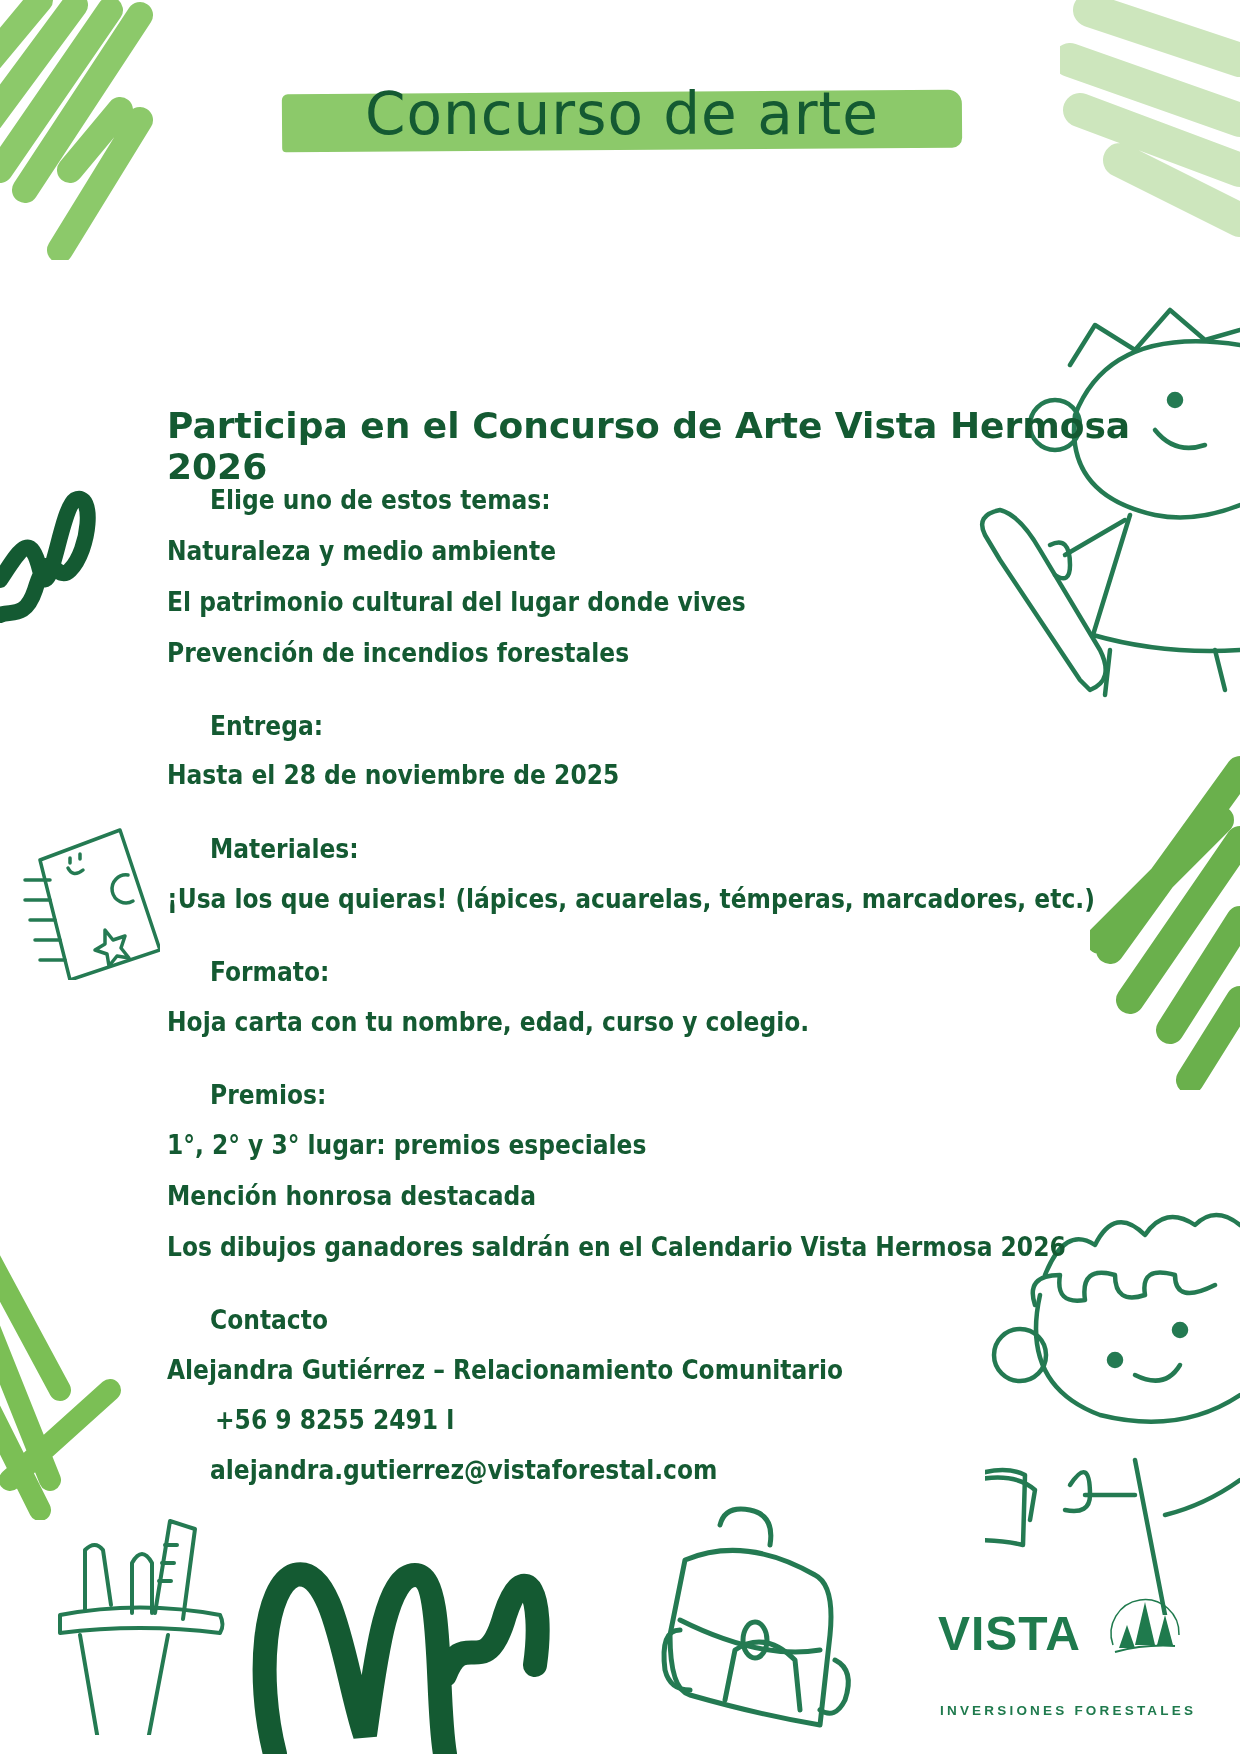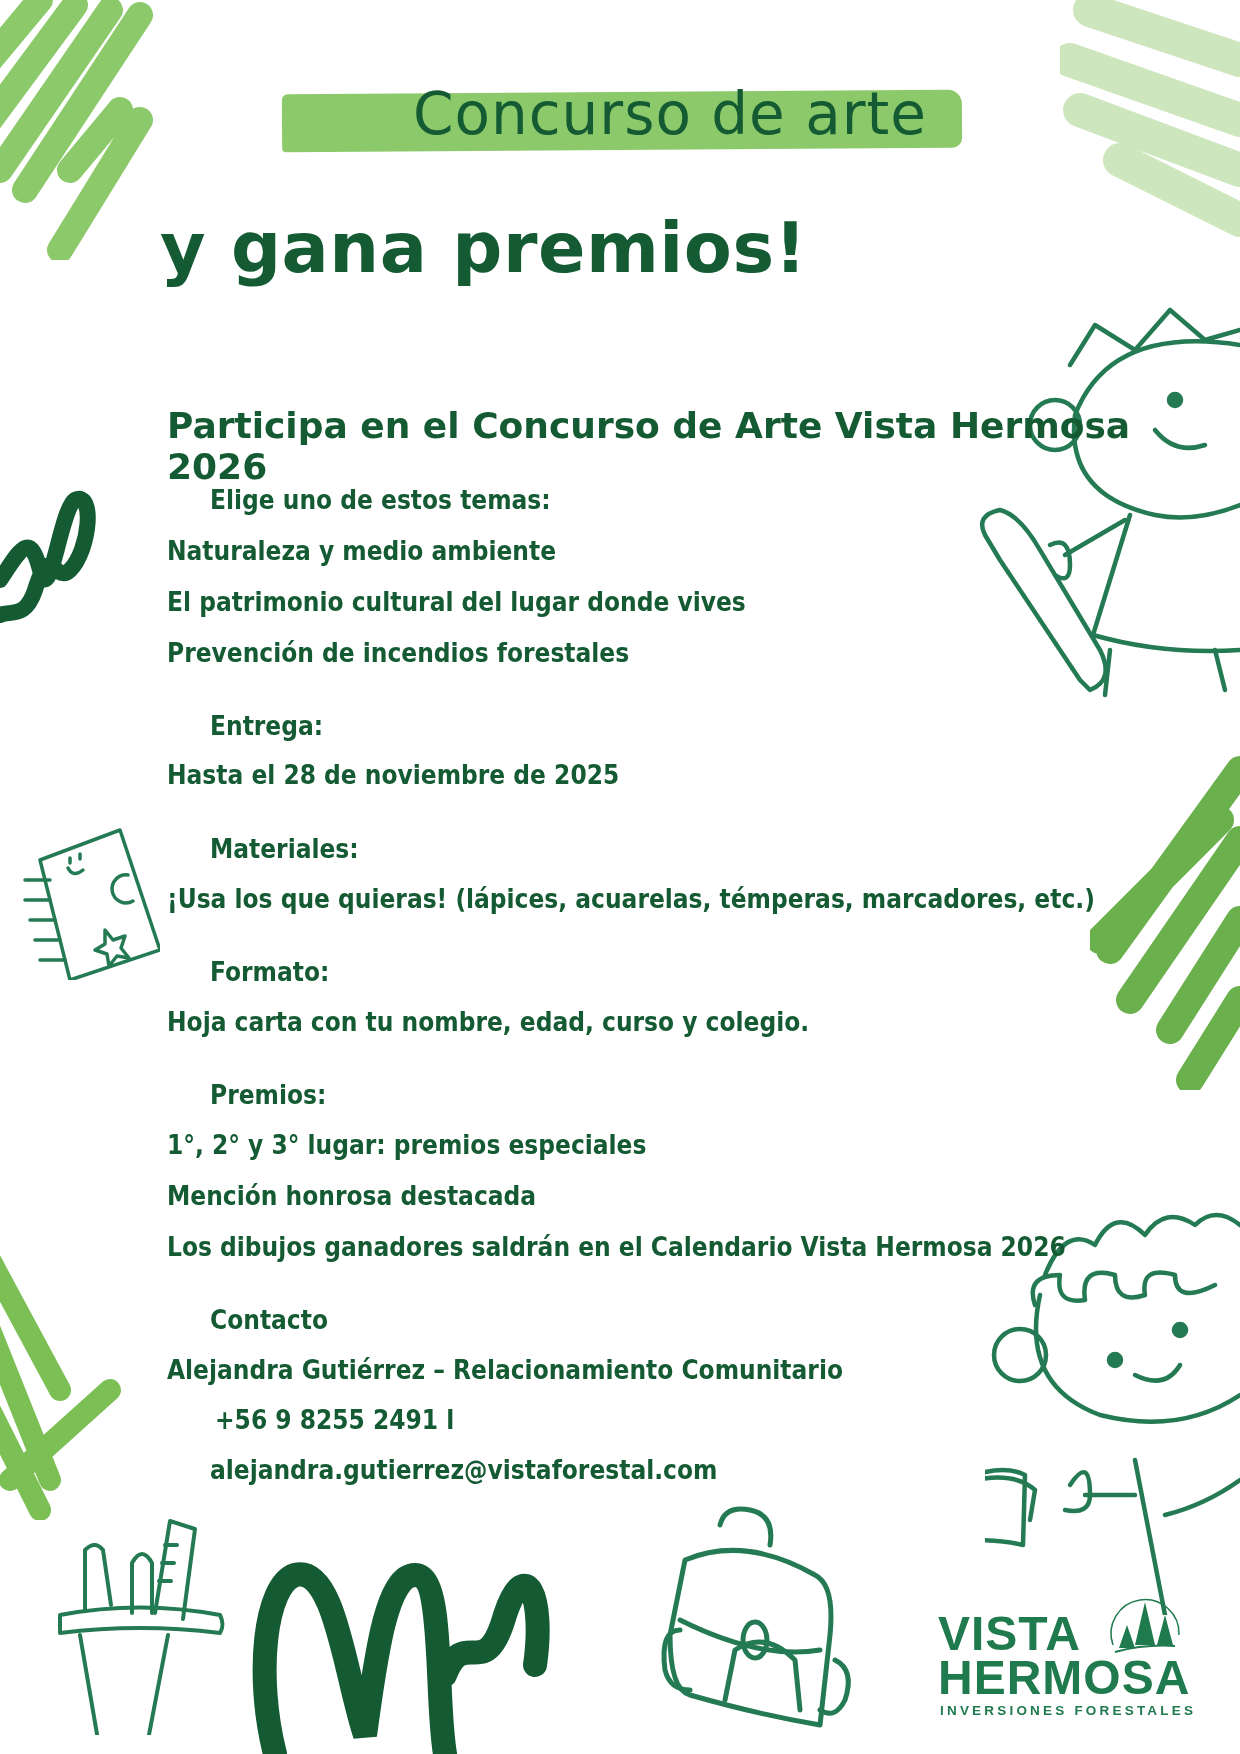--- a/index.html
+++ b/index.html
@@ -3,21 +3,21 @@
 <meta charset="utf-8">
 <style>
   html, body { margin: 0; padding: 0; background: #ffffff; }
   body { width: 1240px; height: 1754px; position: relative; overflow: hidden;
          font-family: "DejaVu Sans", sans-serif; color: #135a37; }
   .abs { position: absolute; }
   .banner { left: 282px; top: 92px; width: 680px; height: 58px; background: #8cc96a;
             border-radius: 6px 14px 10px 4px; transform: rotate(-0.4deg); }
   .banner-title { left: 282px; top: 80px; width: 680px; text-align: center;
                   font-family: "DejaVu Sans", sans-serif; font-weight: normal;
-                  font-size: 58px; color: #145a32; letter-spacing: 1px; padding-left: 48px; }
+                  font-size: 58px; color: #145a32; letter-spacing: 1px; }
   .headline { left: 160px; top: 200px; width: 1000px; font-family: "DejaVu Sans", sans-serif;
               font-weight: bold; font-size: 70px; line-height: 96px; color: #145a32; letter-spacing: 0.5px; }
   .subtitle { left: 167px; top: 405px; font-weight: bold; font-size: 36px; color: #145a32; }
   .line { position: absolute; left: 167px; font-size: 26px; font-weight: bold; color: #145a32;
           white-space: nowrap; font-family: "DejaVu Sans Condensed", "DejaVu Sans", sans-serif; }
   .label { left: 210px; }
   .indent2 { left: 215px; }
   .logo-vista { left: 938px; top: 1612px; font-family: "Liberation Sans", sans-serif; font-weight: bold;
                 font-size: 48px; line-height: 44px; color: #1f7a4d; letter-spacing: 1px; }
   .logo-sub { left: 940px; top: 1703px; font-family: Liberation Sans, sans-serif; font-weight: bold;
@@ -103,21 +103,20 @@
     <path d="M85 290 q20 -30 20 10 q0 20 -25 15"></path>
     <path d="M-10 280 q30 -10 50 0 l-2 70 q-20 -5 -48 -5 z"></path>
     <path d="M-10 285 q40 -8 60 10 l-5 30"></path>
   </g>
 </svg>
 
 <div class="abs banner"></div>
 <div class="abs banner-title">Concurso de arte</div>
 
 <div class="abs headline">
-  <div>y gana premios!</div>
 </div>
 
 <div class="abs subtitle">Participa en el Concurso de Arte Vista Hermosa 2026</div>
 
 <div class="line label" style="top:485px">Elige uno de estos temas:</div>
 <div class="line" style="top:536px">Naturaleza y medio ambiente</div>
 <div class="line" style="top:587px">El patrimonio cultural del lugar donde vives</div>
 <div class="line" style="top:638px">Prevención de incendios forestales</div>
 
 <div class="line label" style="top:711px">Entrega:</div>
@@ -143,15 +142,14 @@
   <g fill="#1f7a4d">
     <path d="M8 55 A34 34 0 1 1 74 45" stroke="#1f7a4d" stroke-width="1.5" fill="none"></path>
     <path d="M40 12 L50 55 L30 55 Z"></path>
     <path d="M60 25 L68 55 L52 55 Z"></path>
     <path d="M22 35 L30 58 L14 58 Z"></path>
     <path d="M10 62 q30 -8 60 -6" stroke="#1f7a4d" stroke-width="2" fill="none"></path>
   </g>
 </svg>
 <div class="abs logo-vista">
   <div>VISTA</div>
-  <div>HERMOSA</div>
 </div>
 <div class="abs logo-sub">INVERSIONES FORESTALES</div>
 
 </body></html>

